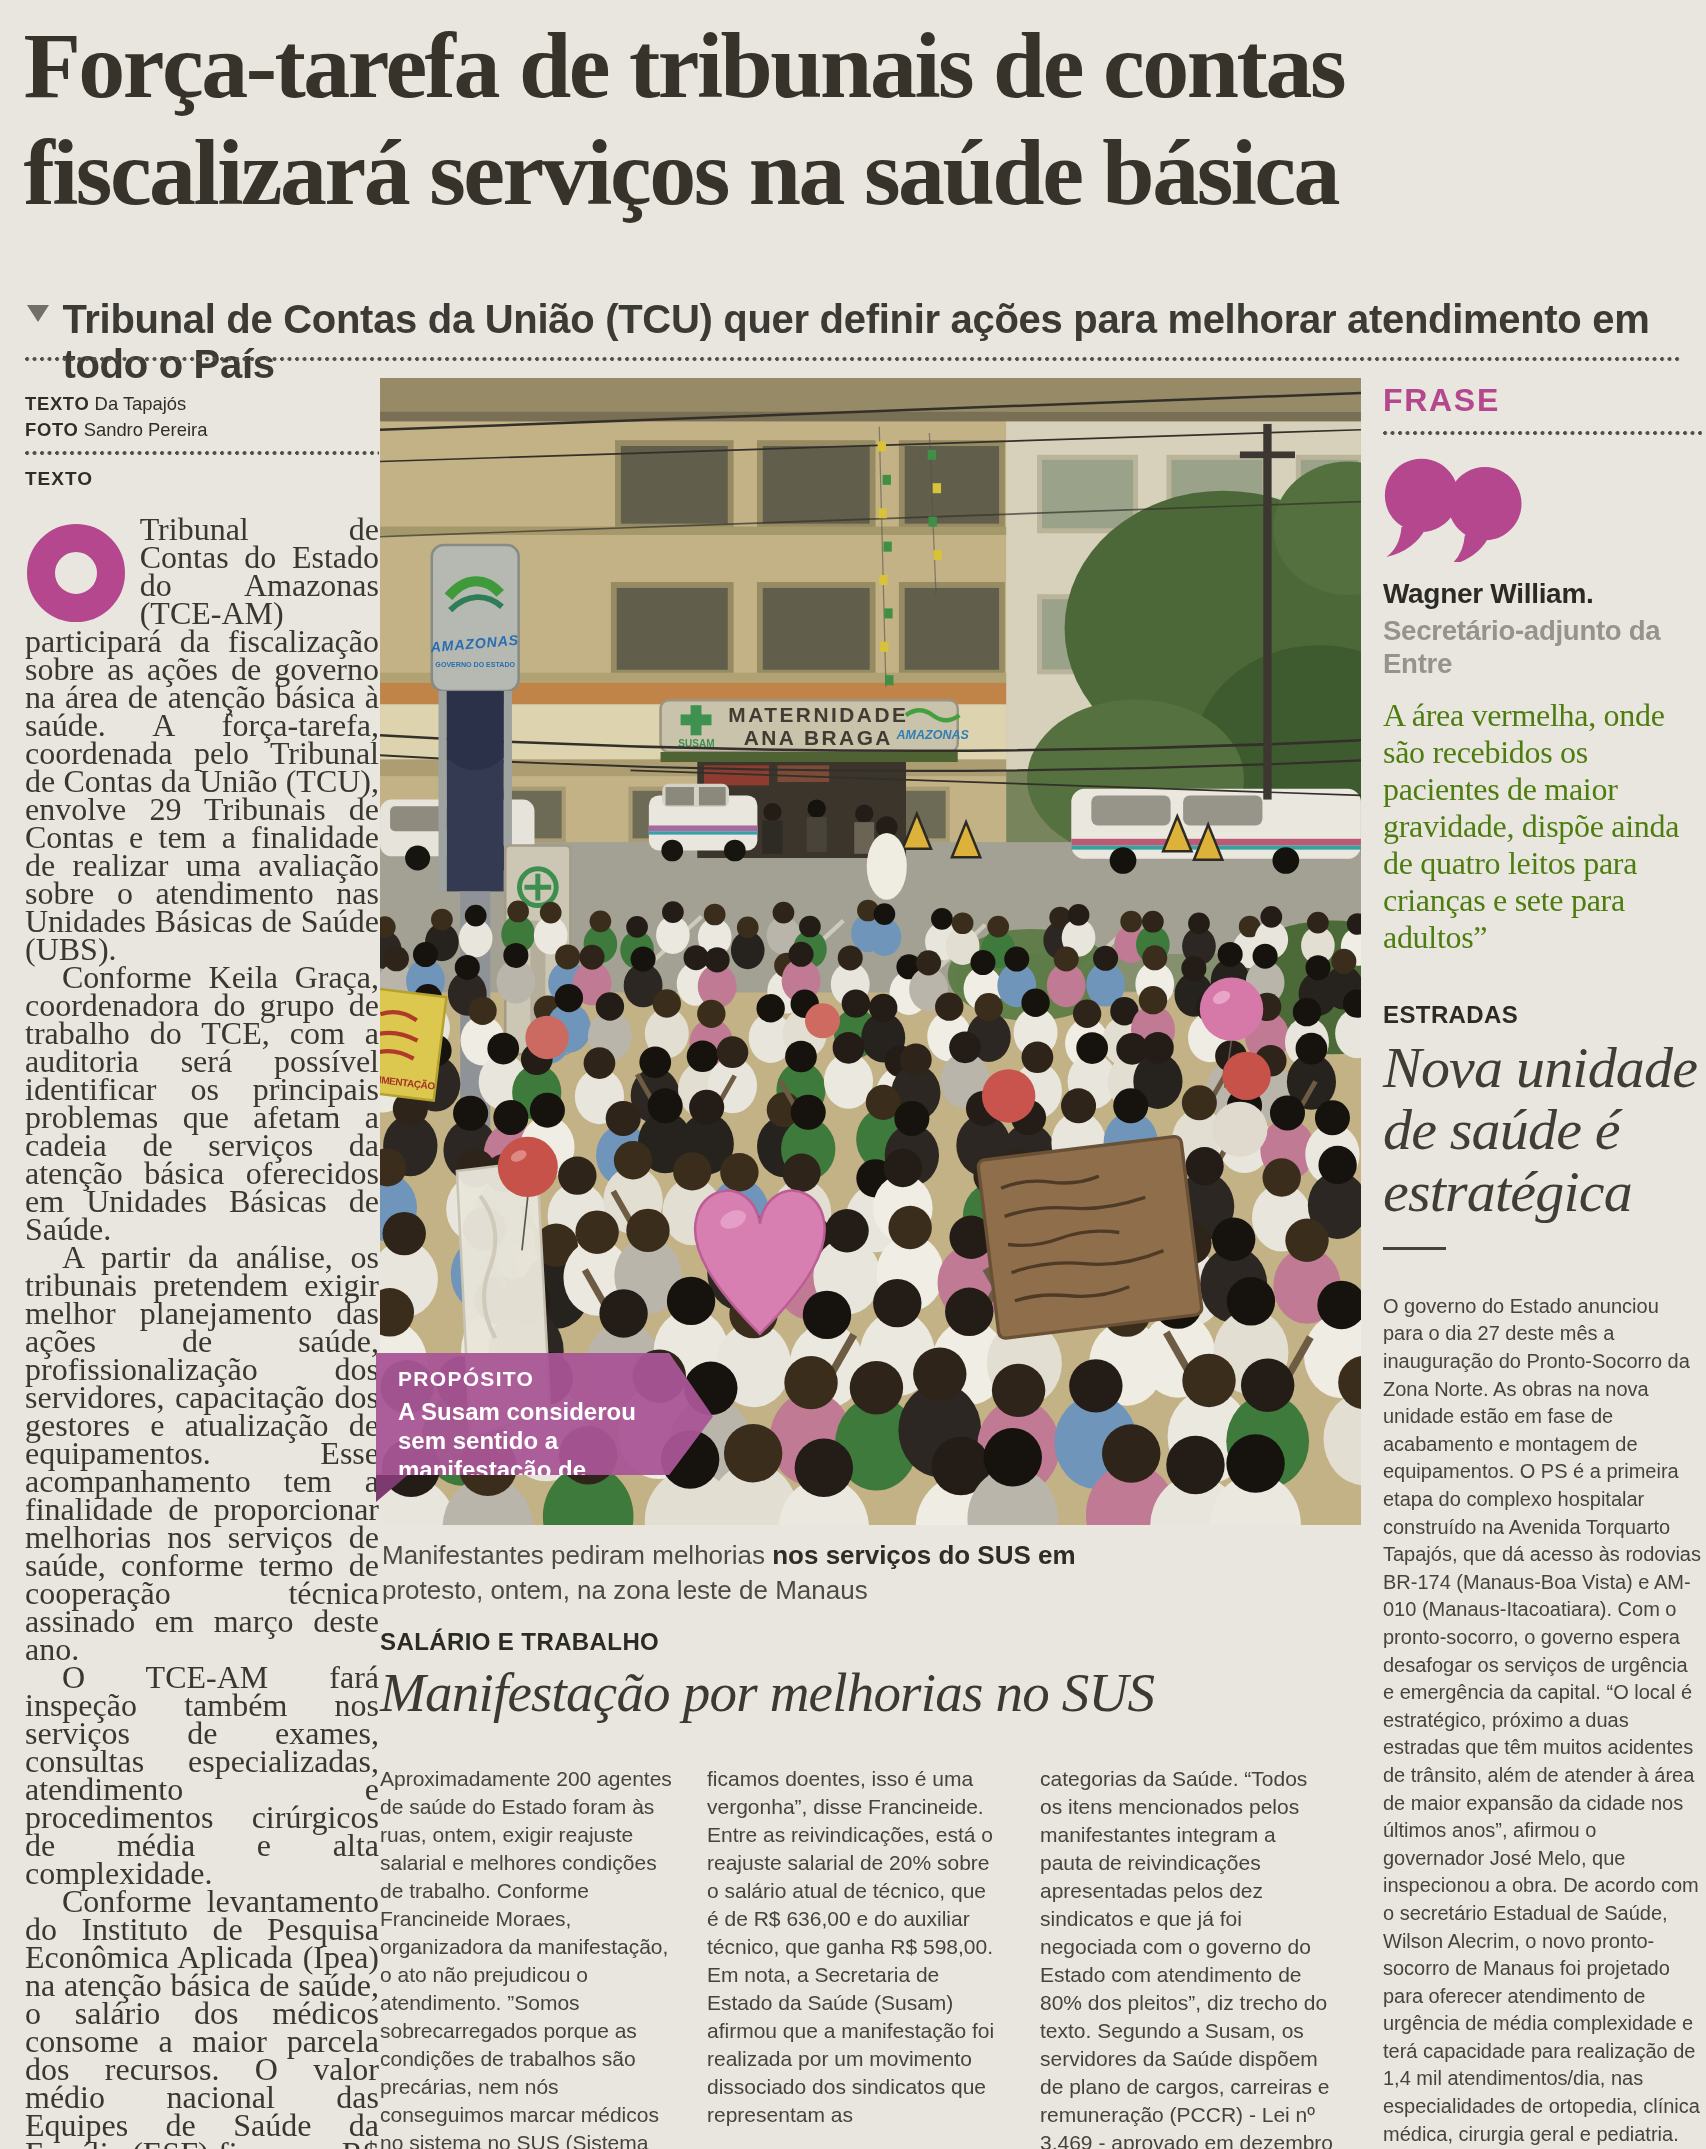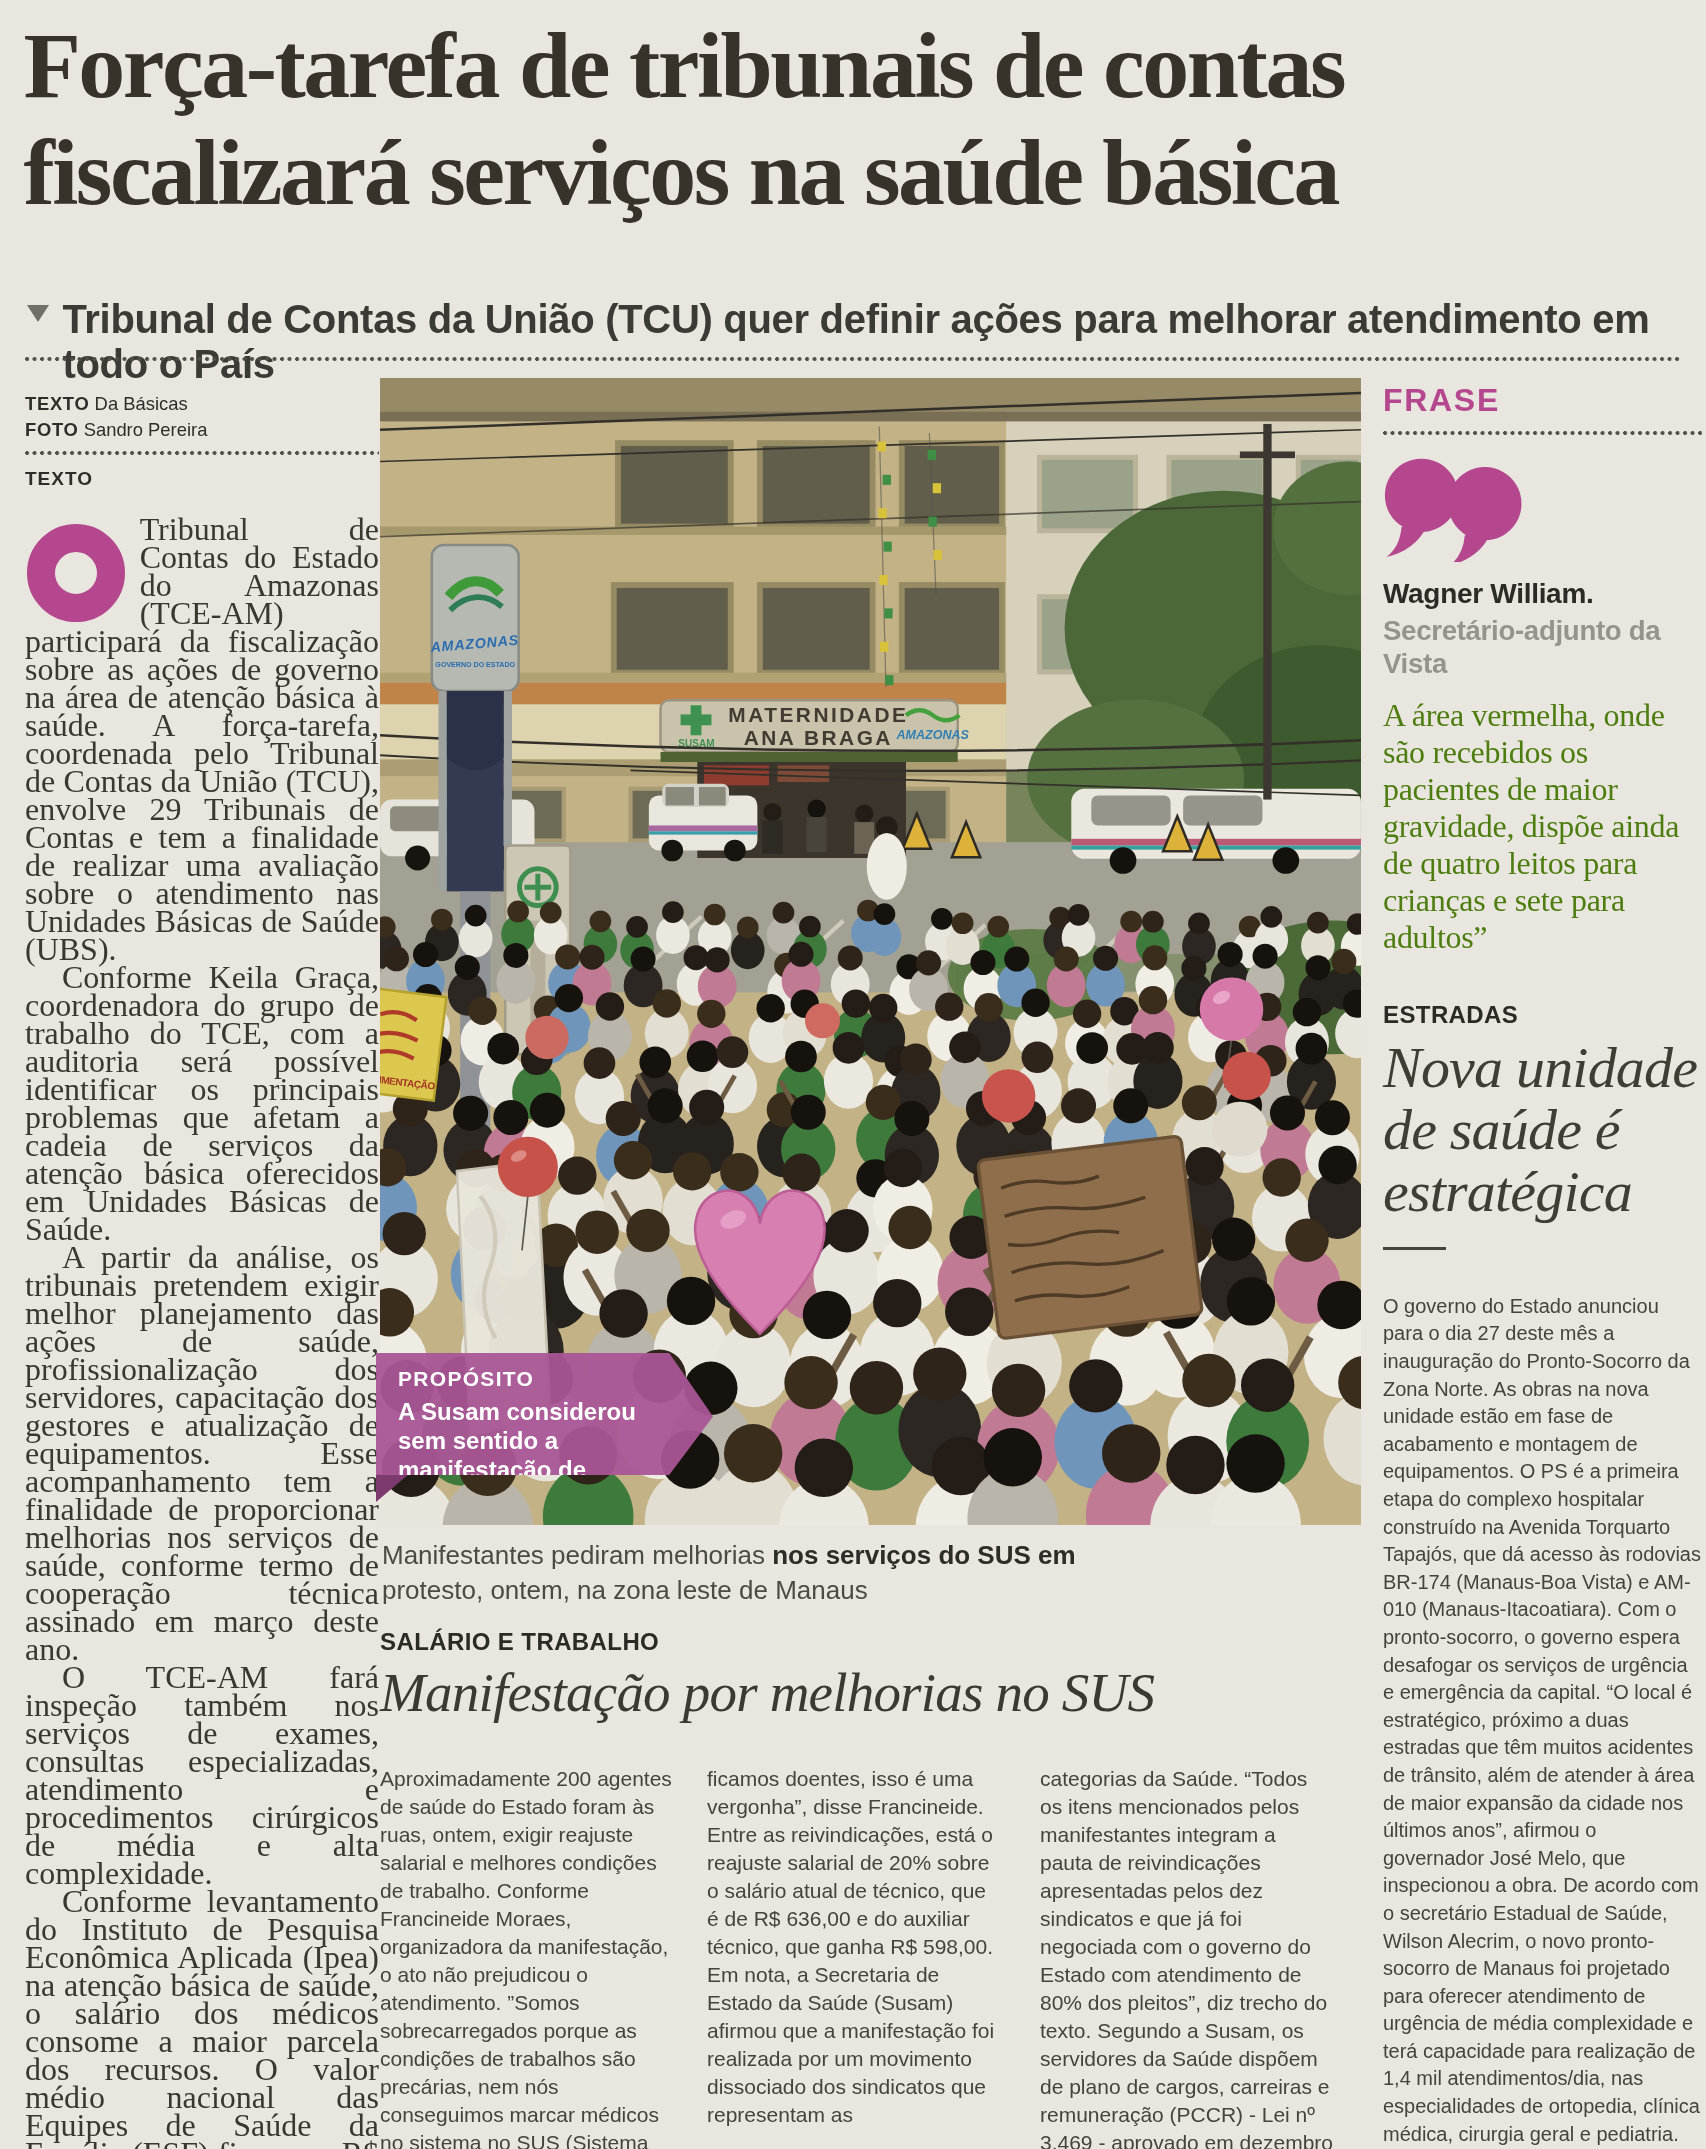--- a/index.html
+++ b/index.html
@@ -78,21 +78,21 @@
     <span class="tri"></span>
     <span>Tribunal de Contas da União (TCU) quer definir ações para melhorar atendimento em todo o País</span>
   </div>
 
   <div id="rule-top" class="dotrule"></div>
 
   <div id="leftcol">
     <div class="byline">
       <div>
         <b>TEXTO</b>
-        <span>Da Básicas</span>
+        <span>Da Tapajós</span>
       </div>
       <div>
         <b>FOTO</b>
         <span>Sandro Pereira</span>
       </div>
     </div>
     <div class="dotrule rule-byline"></div>
     <div class="dateline">TEXTO</div>
 
     <div class="dropcap" aria-label="O"></div>
@@ -715,21 +715,21 @@
   <div id="sidebar">
     <div class="frase-kicker">FRASE</div>
     <div class="dotrule rule-frase"></div>
 
     <svg class="qicon" width="142" height="105" viewBox="0 0 170 126">
       <path fill="#b4478d" d="M46,2 a44,44 0 1 0 0.01,0 Z M22,84 Q20,108 4,120 Q38,112 52,84 Z"></path>
       <path fill="#b4478d" transform="translate(76,10)" d="M46,2 a44,44 0 1 0 0.01,0 Z M22,84 Q20,108 4,120 Q38,112 52,84 Z"></path>
     </svg>
 
     <div class="quote-name">Wagner William.</div>
-    <div class="quote-role">Secretário-adjunto da Vista</div>
+    <div class="quote-role">Secretário-adjunto da Entre</div>
     <div class="quote-text">A área vermelha, onde são recebidos os pacientes de maior gravidade, dispõe ainda de quatro leitos para crianças e sete para adultos”</div>
 
     <div class="kicker2 mt-estradas">ESTRADAS</div>
     <div class="serifhead">Nova unidade de saúde é estratégica</div>
     <div class="shortrule"></div>
     <div class="sidebody">O governo do Estado anunciou para o dia 27 deste mês a inauguração do Pronto-Socorro da Zona Norte. As obras na nova unidade estão em fase de acabamento e montagem de equipamentos. O PS é a primeira etapa do complexo hospitalar construído na Avenida Torquarto Tapajós, que dá acesso às rodovias BR-174 (Manaus-Boa Vista) e AM-010 (Manaus-Itacoatiara). Com o pronto-socorro, o governo espera desafogar os serviços de urgência e emergência da capital. “O local é estratégico, próximo a duas estradas que têm muitos acidentes de trânsito, além de atender à área de maior expansão da cidade nos últimos anos”, afirmou o governador José Melo, que inspecionou a obra. De acordo com o secretário Estadual de Saúde, Wilson Alecrim, o novo pronto-socorro de Manaus foi projetado para oferecer atendimento de urgência de média complexidade e terá capacidade para realização de 1,4 mil atendimentos/dia, nas especialidades de ortopedia, clínica médica, cirurgia geral e pediatria.</div>
   </div>
 
   <div id="bottom">
     <div class="kicker2">SALÁRIO E TRABALHO</div>

